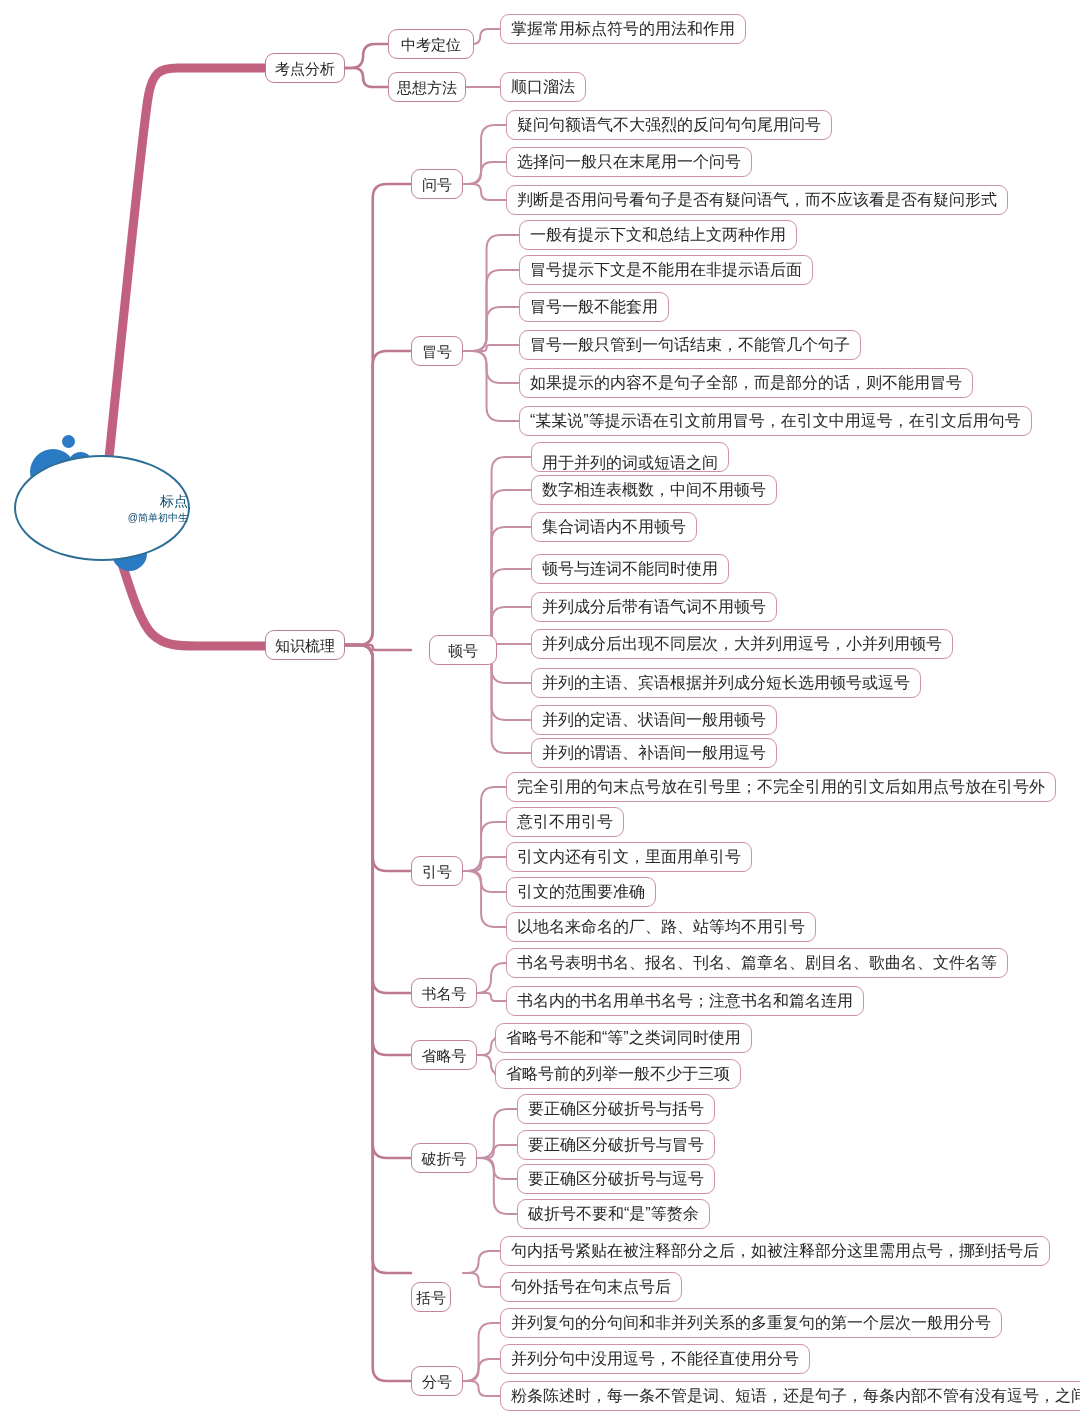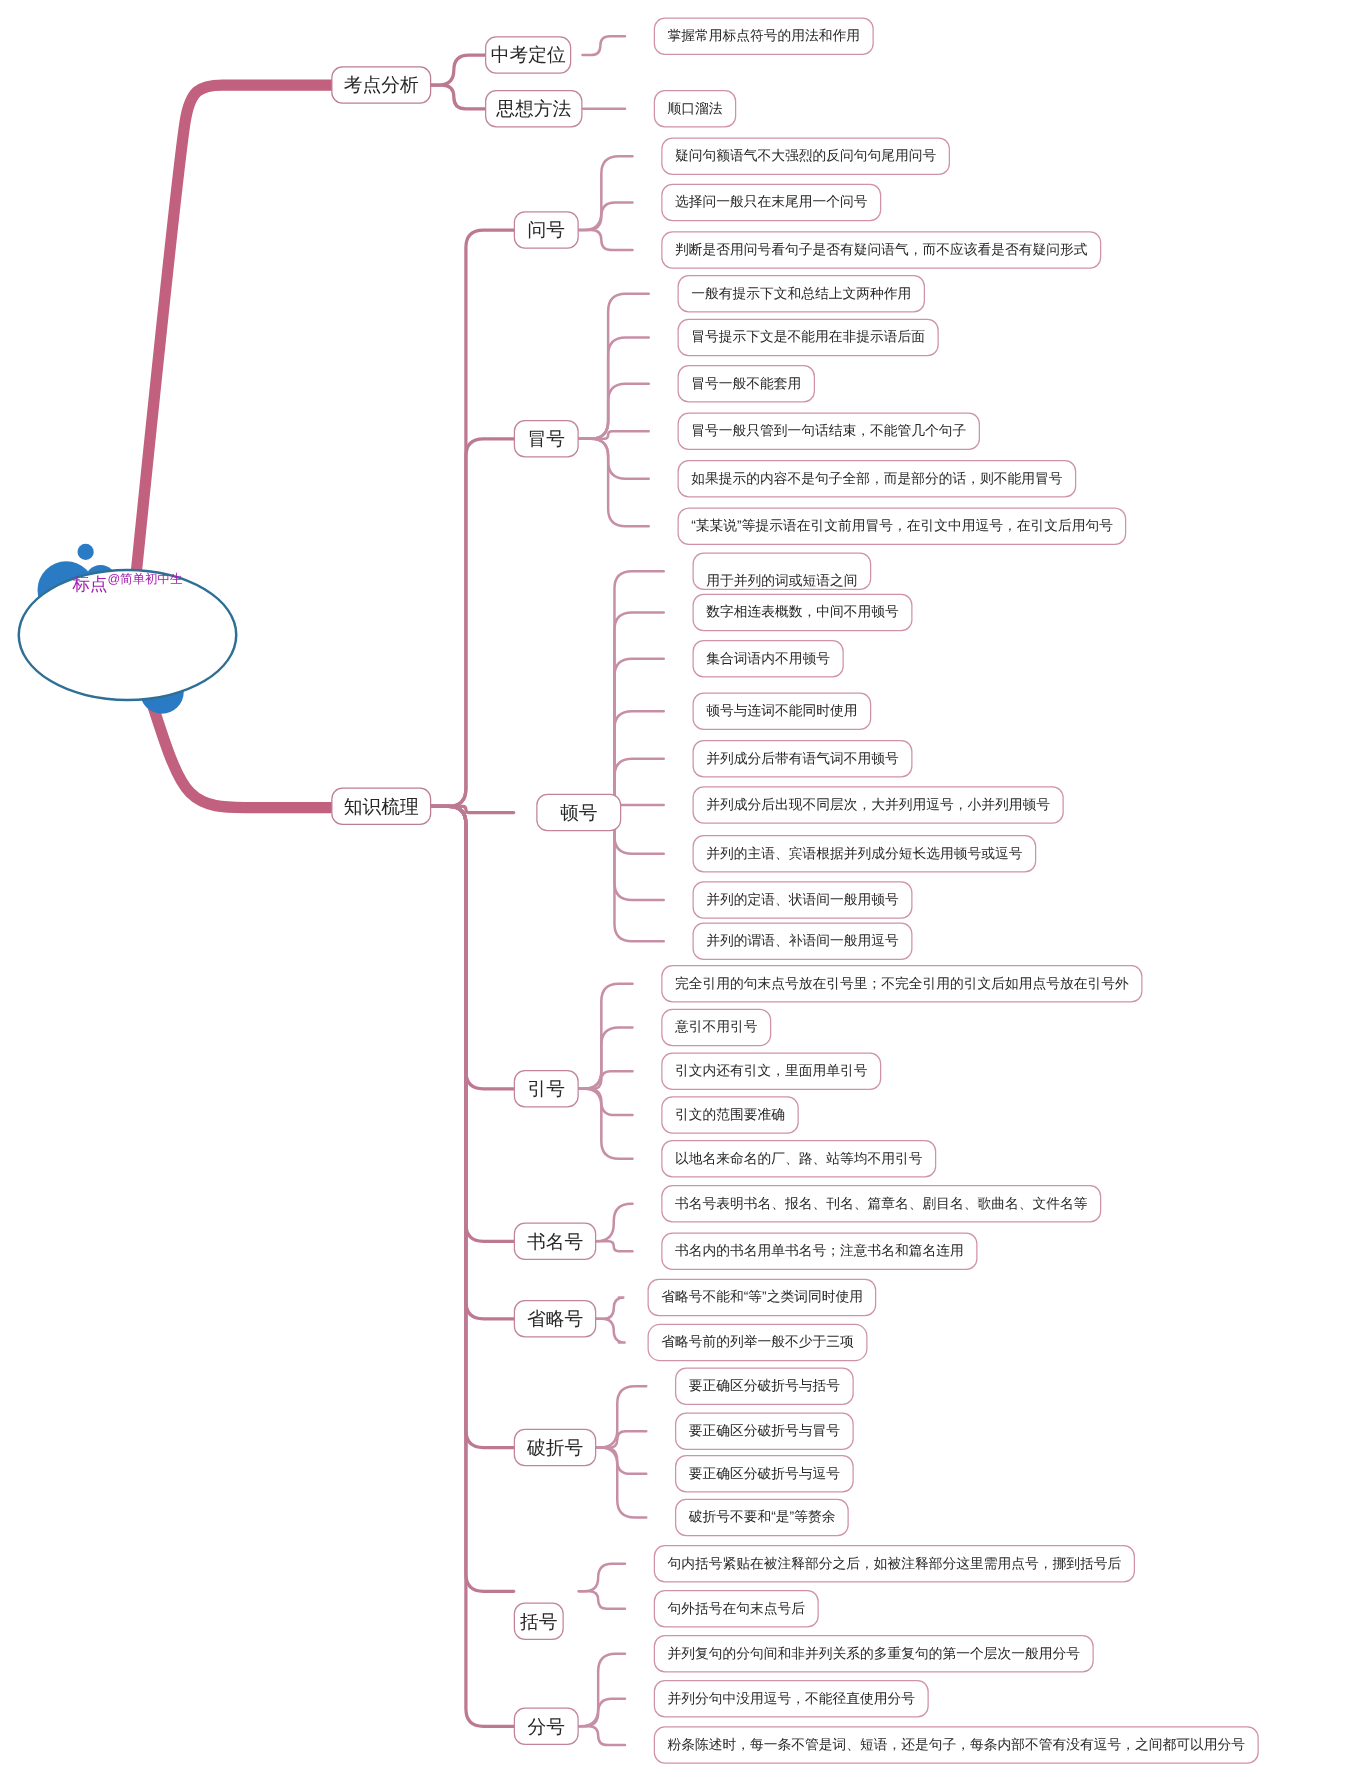--- a/index.html
+++ b/index.html
@@ -17,34 +17,34 @@
     border-radius:9px;
     background:#ffffff;
     color:#262626;
     font-size:14.5px;
     line-height:1;
     white-space:nowrap;
     display:flex;align-items:center;justify-content:center;
     padding:0 10px;
     height:30px;
   }
-  .node.leaf{font-size:11px;border-color:#cf92a9;margin-left:23px;}
+  .node.leaf{font-size:16px;border-color:#cf92a9;}
   .node.branch{font-size:15px;border-color:#c1849c;border-width:1.7px;}
   .node.l1{font-size:15px;border-color:#bb7d96;border-width:1.8px;}
 
   .center-node{
     position:absolute;
     left:14px;top:455px;width:172px;height:102px;
     border:2px solid #2e6f96;
     border-radius:50%;
     background:#ffffff;
-    display:flex;flex-direction:row;
-    align-items:flex-start;justify-content:center;
+    display:flex;flex-direction:column;
+    align-items:flex-end;justify-content:center;
     text-align:center;
-    color:#a21caf;
+    color:#0c4a6e;
     font-size:14px;line-height:1.45;
     z-index:4;
   }
   .center-node .l2{font-size:10px;}
   .deco{position:absolute;border-radius:50%;background:#2b7bc4;z-index:3;}
   .deco.d1{left:30px;top:449px;width:46px;height:46px;}
   .deco.d2{left:62px;top:435px;width:13px;height:13px;}
   .deco.d3{left:68px;top:452px;width:25px;height:25px;}
   .deco.d4{left:112px;top:536px;width:35px;height:35px;}
 </style>
@@ -122,21 +122,21 @@
     <div class="l2">@简单初中生</div>
   </div>
 
   <div id="nodes-layer">
       <div class="node l1" style="left: 265px; top: 53px; width: 80px;">
         <span>考点分析</span>
       </div>
       <div class="node l1" style="left: 265px; top: 630px; width: 80px;">
         <span>知识梳理</span>
       </div>
-      <div class="node branch" style="left: 388px; top: 29px; width: 69px;">
+      <div class="node branch" style="left: 388px; top: 29px; width: 86px;">
         <span>中考定位</span>
       </div>
       <div class="node branch" style="left: 388px; top: 72px; width: 78px;">
         <span>思想方法</span>
       </div>
       <div class="node branch" style="left: 411px; top: 169px; width: 52px;">
         <span>问号</span>
       </div>
       <div class="node branch" style="left: 411px; top: 336px; width: 52px;">
         <span>冒号</span>

